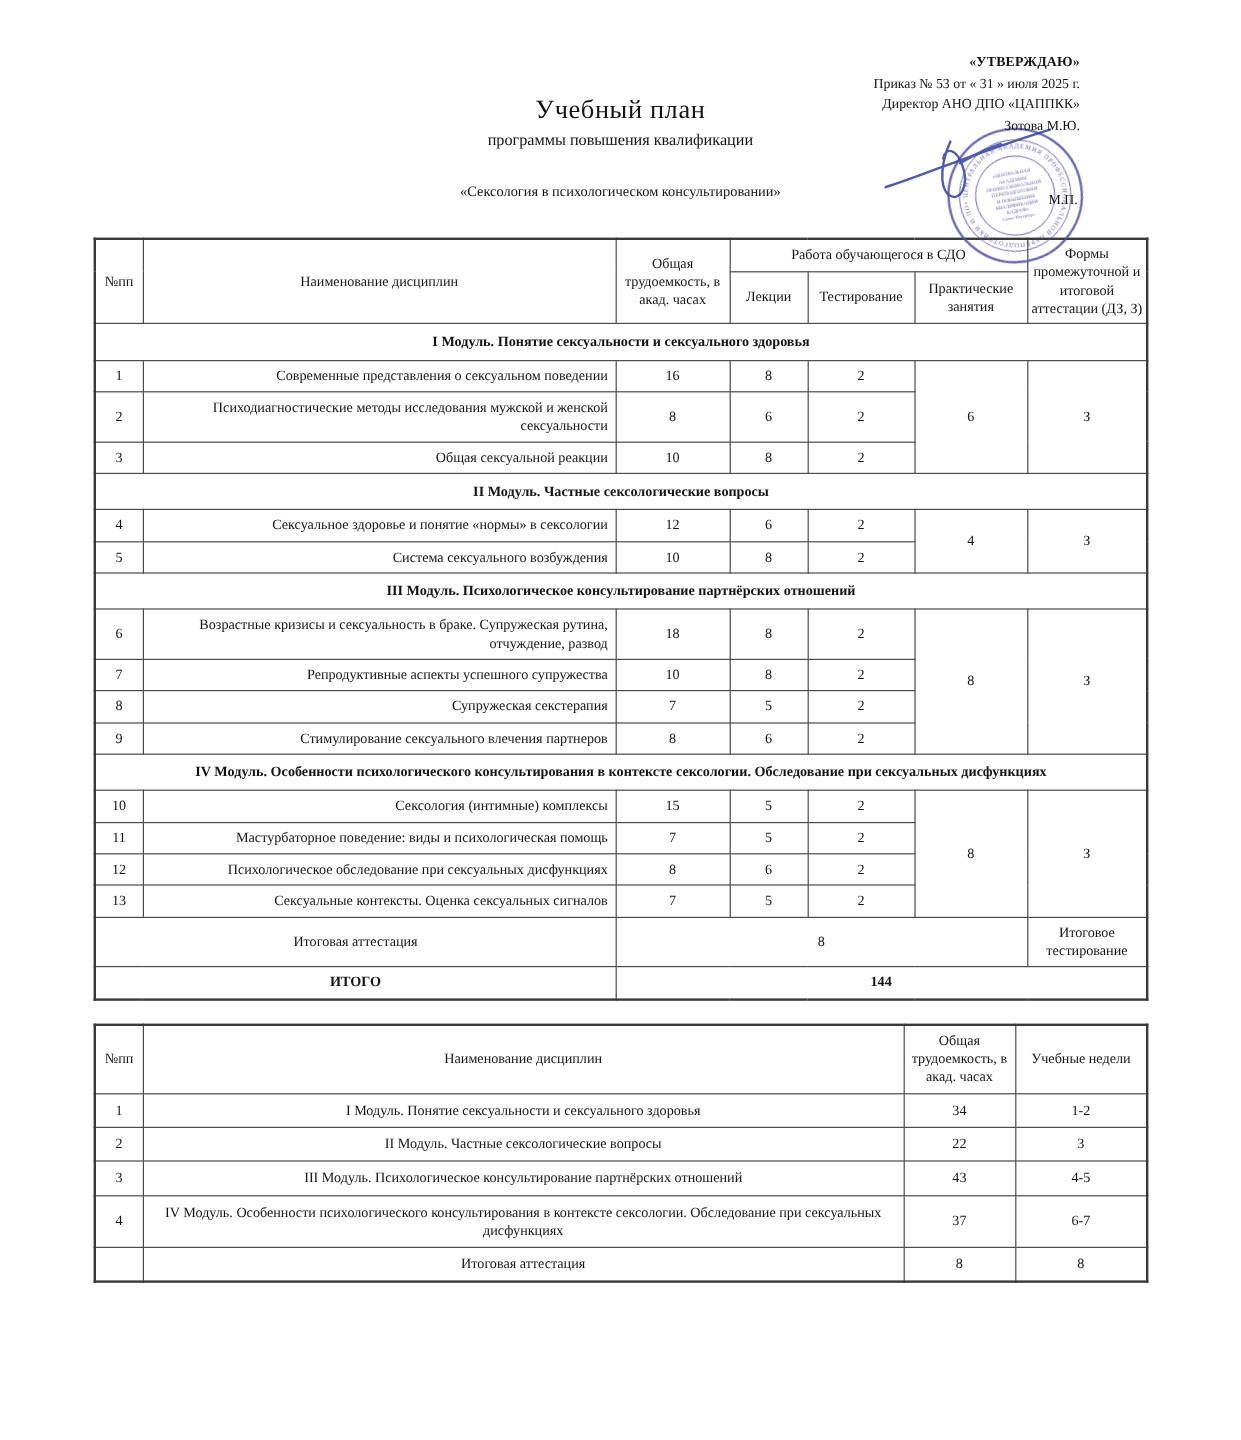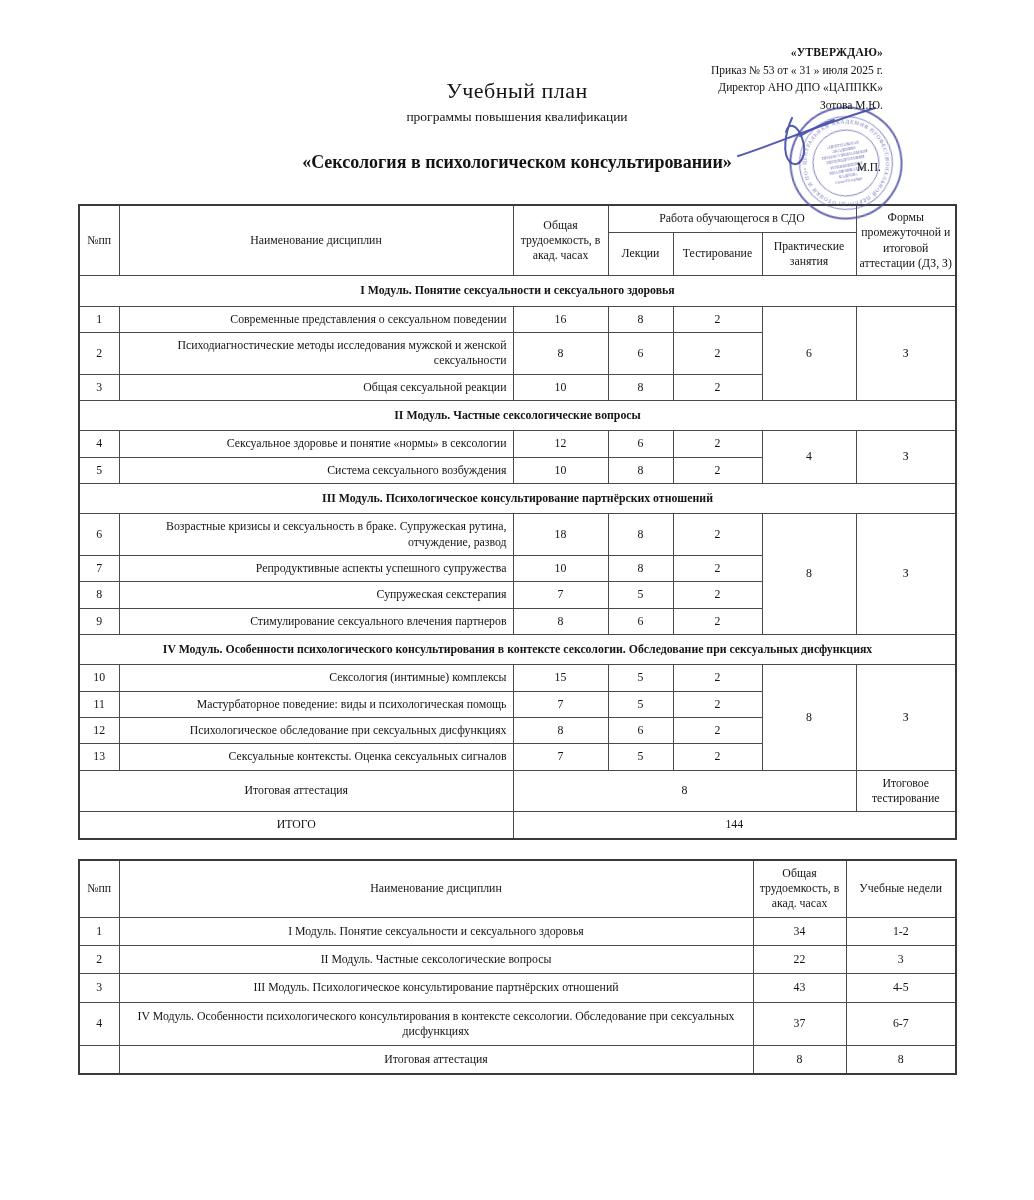--- a/index.html
+++ b/index.html
@@ -6,52 +6,52 @@
   html,body { background:#ffffff; }
   body {
     width:1034px; height:1200px;
     font-family:"Liberation Serif","DejaVu Serif",serif;
     color:#141414; position:relative; overflow:hidden;
   }
   .page { position:relative; width:1034px; height:1200px; }
 
   
   .approval {
-    position:absolute; top:44px; right:151px;
+    position:absolute; top:44px; right:134px;
     text-align:right; font-size:11.5px; line-height:17.5px; z-index:3;
   }
   .approval .approve { font-weight:bold; letter-spacing:0.2px; }
   .approval .mp { padding-right:2px;margin-top:45px; }
 
   
   .stamp {
     position:absolute; left:786px; top:103px; width:120px; height:120px;
     z-index:1; opacity:0.85; filter:blur(0.45px); transform:rotate(-10deg);
   }
   
   .signature {
     position:absolute; left:730px; top:88px; width:160px; height:90px; z-index:2;
   }
 
   .title-block { text-align:center; padding-top:78px; }
   .title-main { font-size:22px; font-weight:normal; letter-spacing:0.5px; }
   .title-sub  { font-size:13.5px; margin-top:5px; }
-  .title-program { font-size:18px; font-weight:bold; margin-top:27px; }
+  .title-program { font-size:12px; font-weight:normal; margin-top:27px; }
 
   table { border-collapse:collapse; table-layout:fixed; }
   .tbl { margin-left:78px; width:877px; border:2px solid #3a3a3a; }
   .tbl td, .tbl th {
     border:1px solid #4a4a4a; font-size:11.8px; font-weight:normal;
     padding:5px 4px; text-align:center; vertical-align:middle; line-height:1.3;
     overflow:hidden;
   }
   #curriculum-table { margin-top:31px; }
   #curriculum-table td.name { text-align:right; padding-left:6px; padding-right:6px; }
   .tbl tr.band td { font-weight:bold; padding:7px 4px; }
-  .tbl td.bold { font-weight:normal; }
+  .tbl td.bold { font-weight:bold; }
   #curriculum-table thead th { padding:4px 3px; }
 
   .schedule-title { text-align:center; font-size:16px; font-weight:bold; margin-top:53px; }
   #schedule-table { margin-top:19px; }
   #schedule-table td { padding:6px 6px; }
 
   .stamp text { fill:#4d4da6; }
   .stamp circle { stroke:#4d4da6; fill:none; }
 </style>
 </head>

